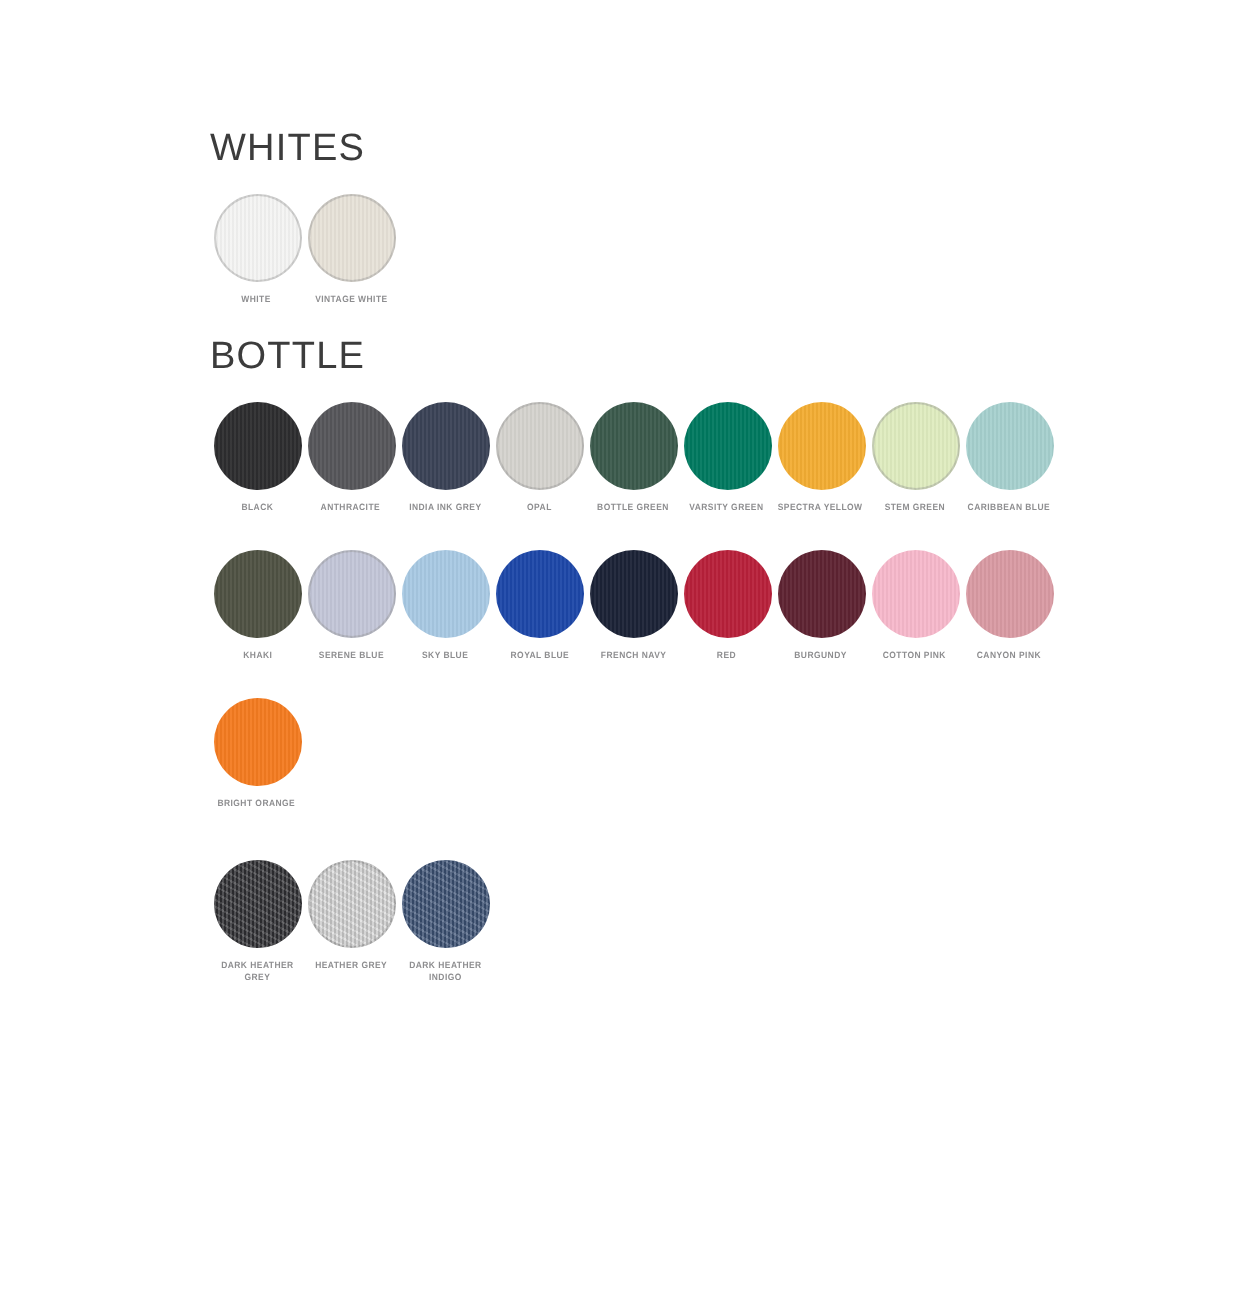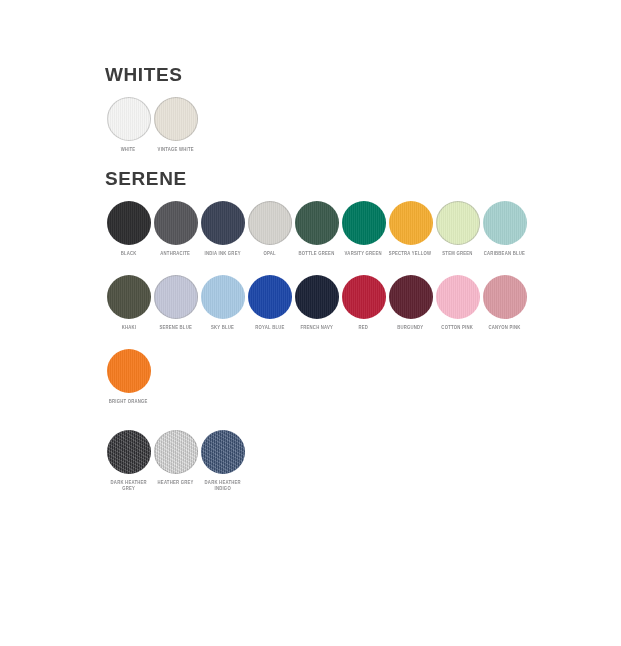--- a/index.html
+++ b/index.html
@@ -20,21 +20,21 @@
     width: 621px;
     height: 646px;
     background: #ffffff;
   }
   .section {
     position: absolute;
     left: 105px;
   }
   .section-title {
     font-family: "Liberation Sans", sans-serif;
-    font-weight: 700;
+    font-weight: 400;
     font-size: 19px;
     letter-spacing: 0.6px;
     color: #3c3c3c;
     line-height: 25px;
     white-space: pre-line;
     margin: 0 0 0 0;
   }
   .swatch-row {
     display: flex;
     flex-direction: row;
@@ -116,21 +116,21 @@
           </div>
           <div class="swatch">
             <div class="disc pale" style="background: rgb(231, 226, 216);">
               <div class="sheen"></div>
             </div>
             <div class="label">VINTAGE WHITE</div>
           </div>
         </div>
       </div>
       <div class="section" style="top: 166px;">
-        <div class="section-title">SERENE</div>
+        <div class="section-title">BOTTLE</div>
         <div class="swatch-row" style="margin-top: 10px;">
           <div class="swatch">
             <div class="disc" style="background: rgb(45, 45, 47);">
               <div class="sheen"></div>
             </div>
             <div class="label">BLACK</div>
           </div>
           <div class="swatch">
             <div class="disc" style="background: rgb(86, 86, 90);">
               <div class="sheen"></div>

